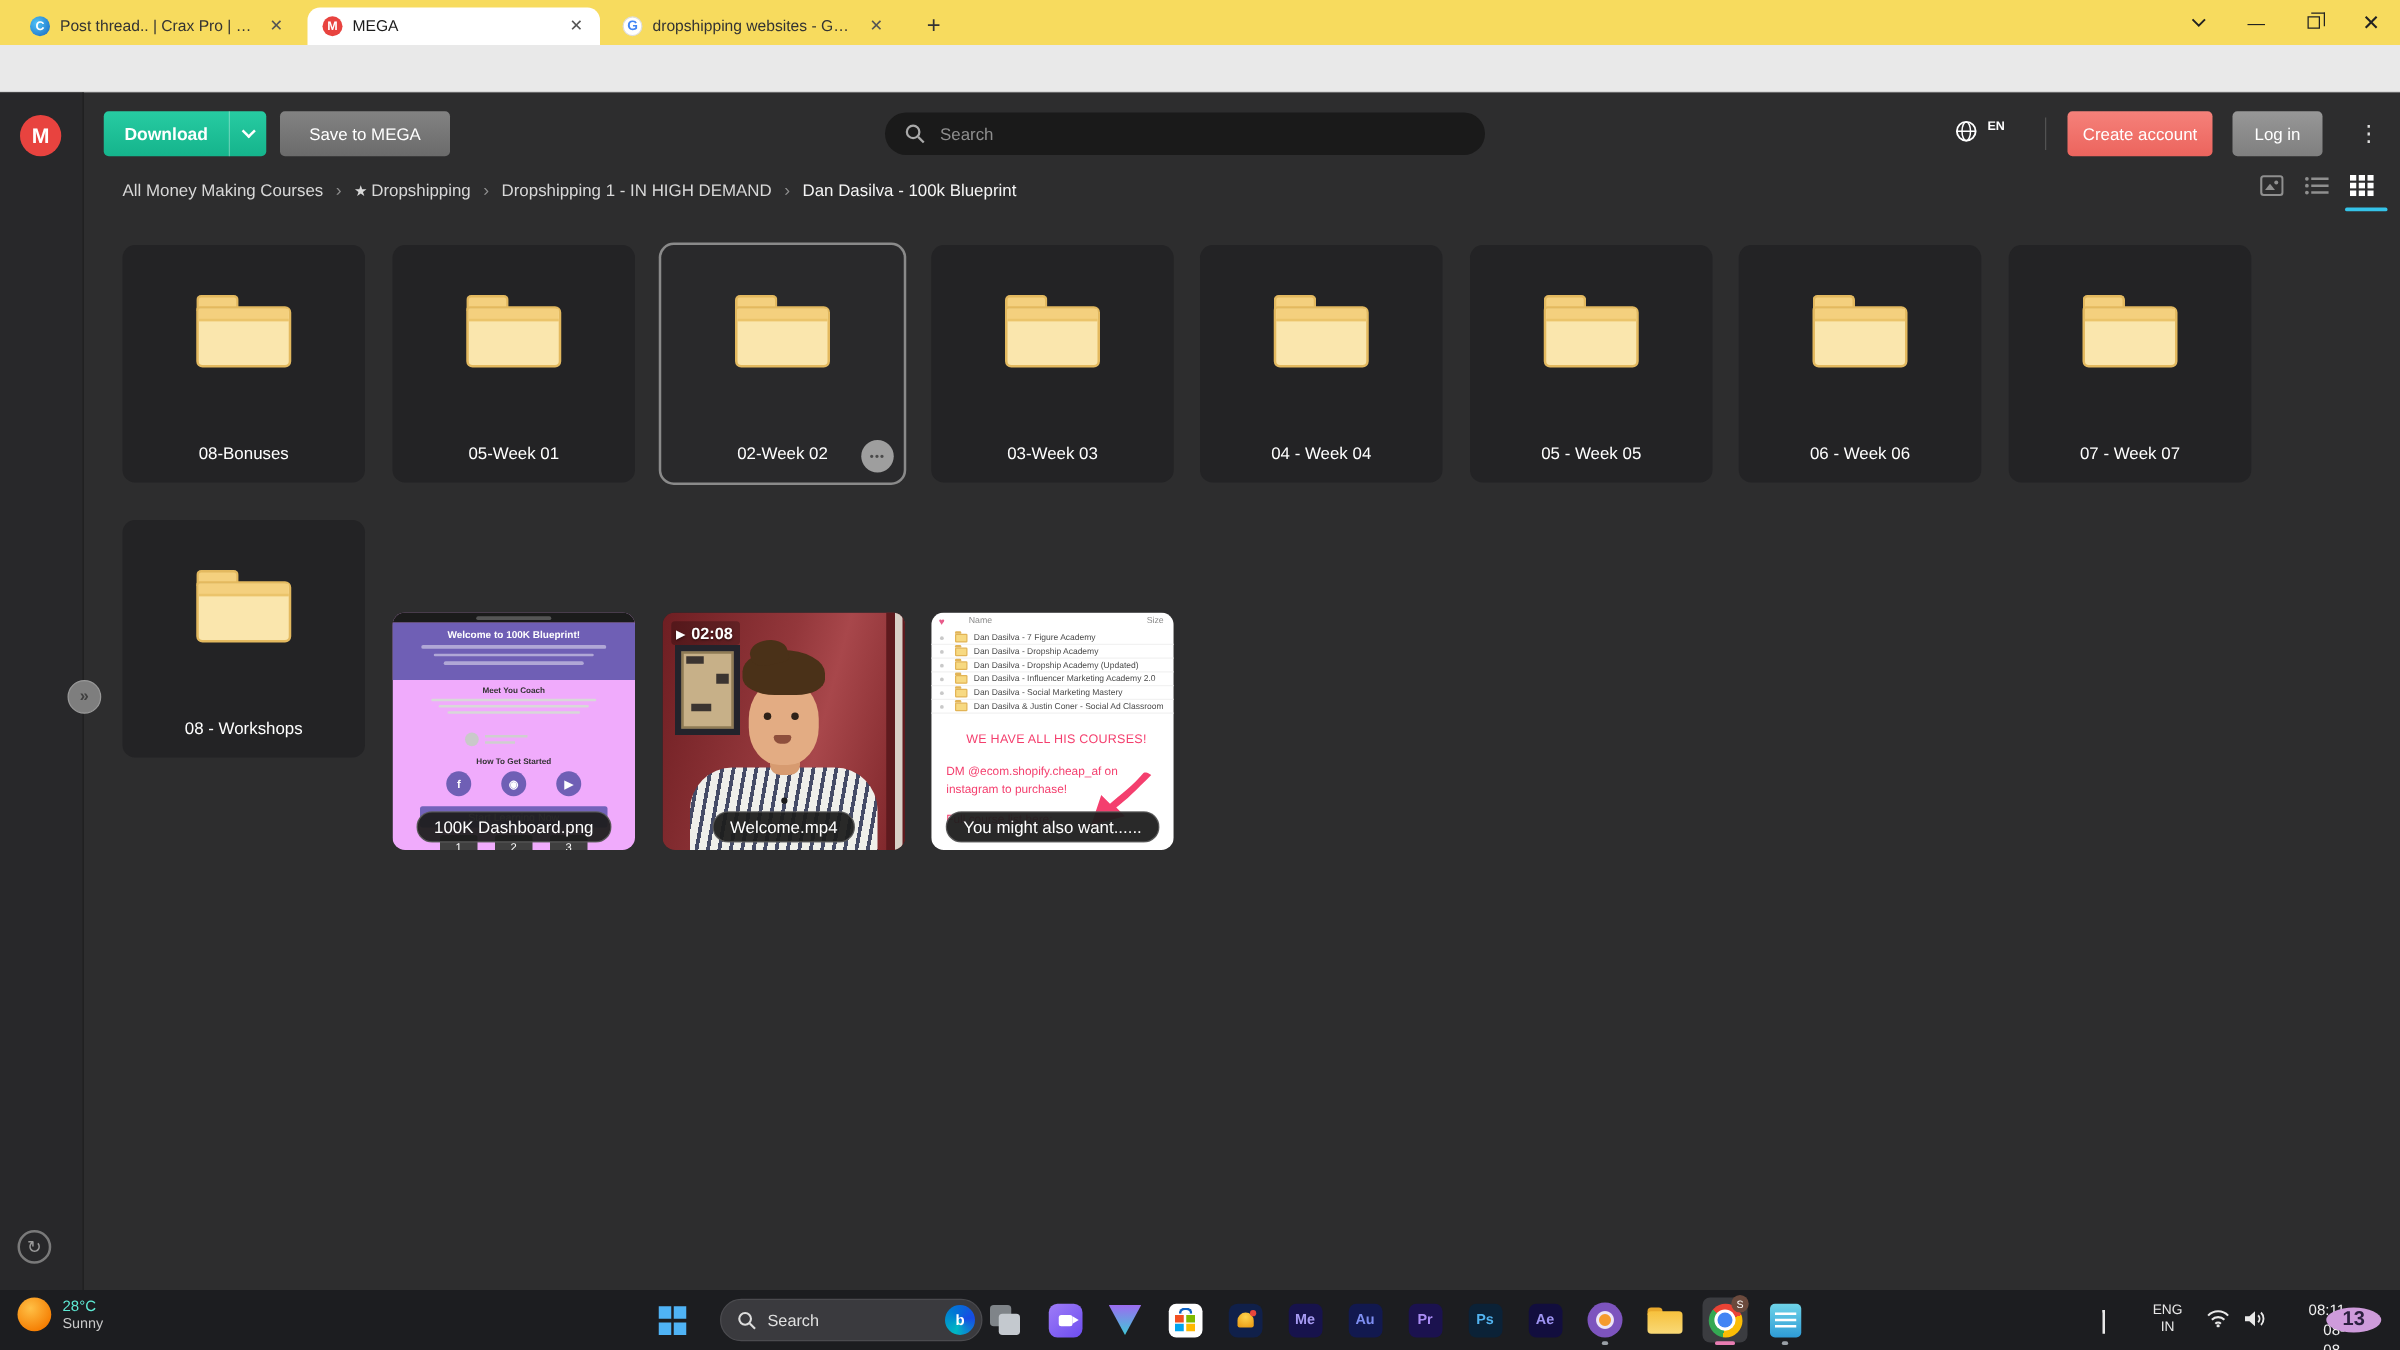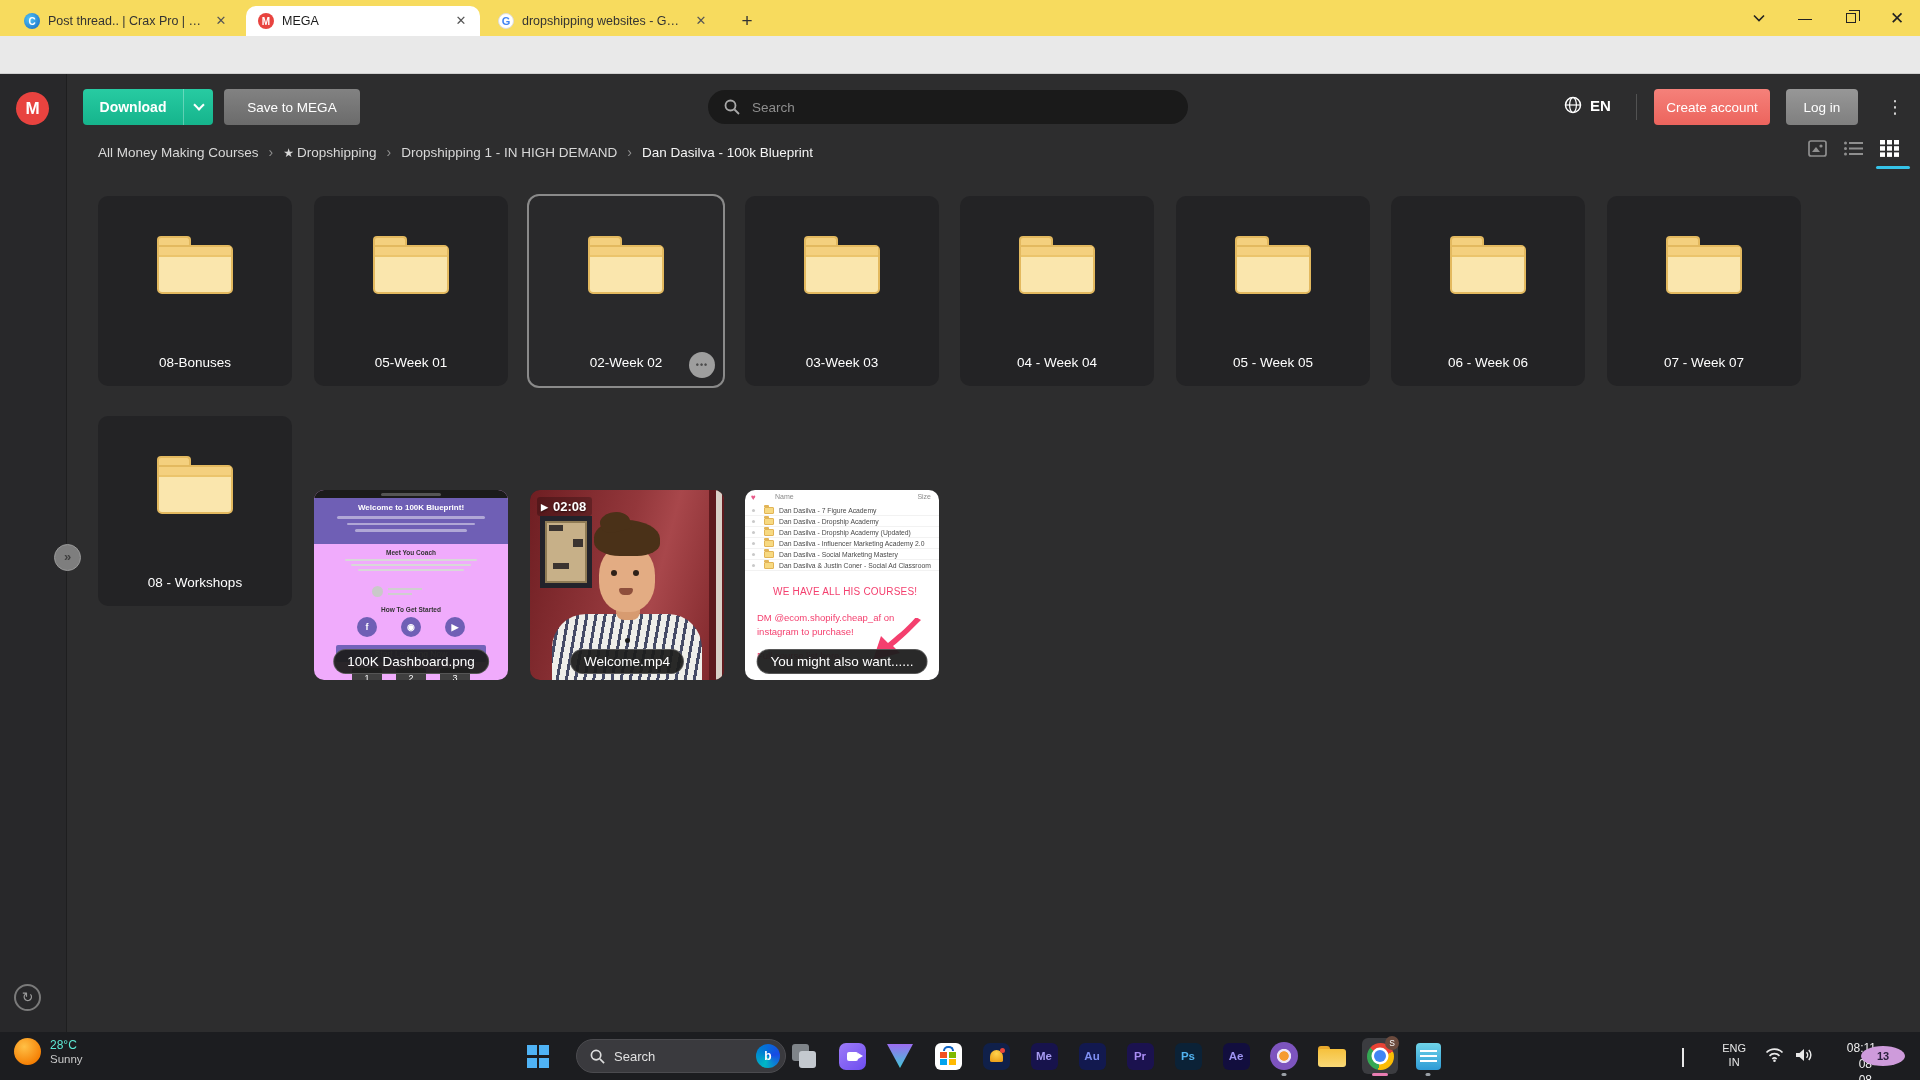--- a/index.html
+++ b/index.html
@@ -61,21 +61,21 @@
          display:flex; align-items:center; justify-content:center; }
   .btn-download { left:83px; width:130px; background:linear-gradient(#27CBA2,#15B48C); font-size:14px; font-weight:bold; padding-right:30px; }
   .btn-download .dl-label { flex:1; text-align:center; }
   .dl-caret { position:absolute; right:0; top:0; width:30px; height:36px; border-left:1px solid rgba(255,255,255,.3);
               display:flex; align-items:center; justify-content:center; }
   .caret-down { width:8px; height:8px; border-right:2px solid #fff; border-bottom:2px solid #fff; transform:rotate(45deg); margin-top:-4px; }
   .btn-save { left:224px; width:136px; background:linear-gradient(#828282,#6B6B6B);text-align:right; }
   .mega-search { position:absolute; left:708px; top:16px; width:480px; height:34px; border-radius:17px; background:#1A1A1A;
                  display:flex; align-items:center; padding:0 16px; gap:12px; }
   .mega-search .ph { color:#8E8E8E; font-size:13.5px; }
-  .lang { position:absolute; left:1564px; top:22px; display:flex; align-items:center; gap:8px; color:#fff; font-size:15px; font-weight:bold; }
+  .lang { position:absolute; left:1564px; top:22px; display:flex; align-items:flex-start; gap:8px; color:#fff; font-size:10px; font-weight:bold; }
   .hdr-sep { position:absolute; left:1636px; top:20px; width:1px; height:26px; background:#525252; }
   .btn-create { left:1654px; width:116px; background:linear-gradient(#F5817A,#EC645D); }
   .btn-login { left:1786px; width:72px; background:linear-gradient(#979797,#7F7F7F); }
   .mega-kebab { position:absolute; left:1886px; top:22px; color:#DDD; font-size:18px; }
 
   .breadcrumb { position:absolute; left:98px; top:70px; display:flex; align-items:center; gap:10px; font-size:13.5px; color:#D8D8D8; }
   .bc-sep { color:#8F8F8F; font-size:14px; }
   .bc-star { color:#D8D8D8; font-size:12px; margin-right:3px; }
   .bc-item.current { color:#F5F5F5; }
   .view-icons { position:absolute; left:1808px; top:66px; display:flex; gap:17px; align-items:center; }
@@ -209,21 +209,21 @@
                   color:#fff; font-size:8.5px; display:flex; align-items:center; justify-content:center; z-index:2; }
   .i-note { width:25px; height:27px; border-radius:4px; background:linear-gradient(#6FD4E8,#2E9BD6); position:relative; }
   .i-note::before { content:""; position:absolute; left:4px; top:7px; width:17px; height:2px; background:#fff;
                     box-shadow:0 5px 0 #fff, 0 10px 0 #fff; }
   .tray { position:absolute; right:0; top:0; height:48px; }
   .tray-chevron { position:absolute; right:228px; top:18px; width:10px; height:10px; }
   .tray-lang { position:absolute; right:174px; top:9px; text-align:center; color:#E8E8E8; font-size:11px; line-height:14px; }
   .tray-ico { position:absolute; top:15px; }
   .clock { position:absolute; right:44px; top:8px; text-align:right; color:#F0F0F0; font-size:12px; line-height:16px; }
   .tray-badge { position:absolute; right:15px; top:14px; width:44px; height:20px; border-radius:50%; background:var(--badge-purple,#CE9BDB);
-                color:#2C2140; font-size:11px; font-weight:bold; display:flex; align-items:center; justify-content:center; }
+                color:#2C2140; font-size:16px; font-weight:bold; display:flex; align-items:center; justify-content:center; }
 
   .up-chevron { width:9px; height:9px; border-left:2px solid #E8E8E8; border-top:2px solid #E8E8E8; transform:rotate(45deg); margin-top:3px; }
 </style>
 </head>
 <body>
 
 <div id="stage">
 
   <div class="tabstrip">
     <div class="tab" style="left:12px;width:228px;">

